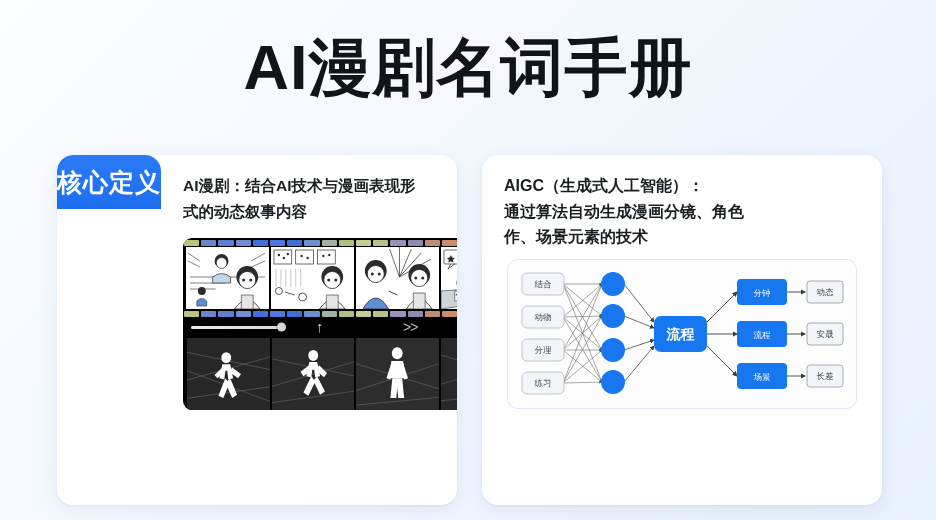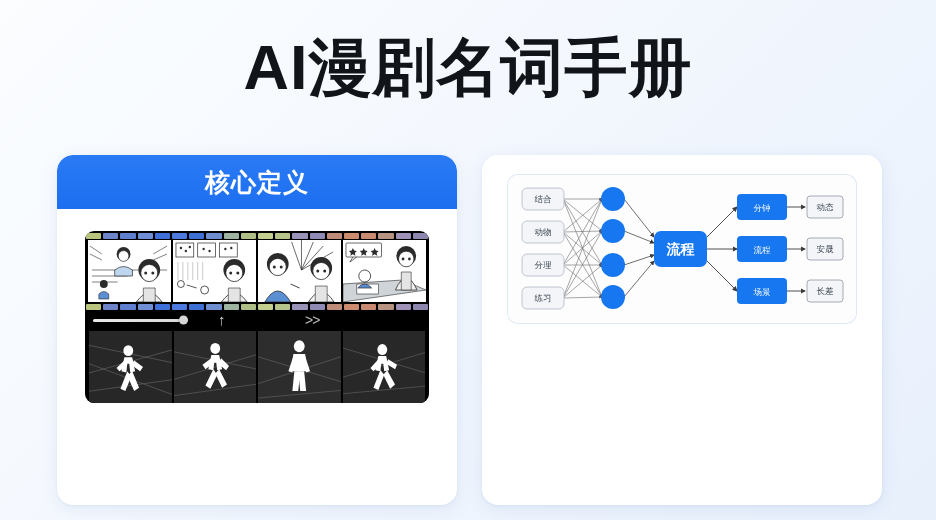--- a/index.html
+++ b/index.html
@@ -47,21 +47,21 @@
     gap: 25px;
   }
   .card {
     position: relative;
     width: 400px;
     background: #ffffff;
     border-radius: 16px;
     box-shadow: 0 4px 18px rgba(70,110,180,0.10), 0 1px 3px rgba(70,110,180,0.08);
     overflow: hidden;
     display: flex;
-    flex-direction: column;
+    flex-direction: row;
   }
   .card-header {
     height: 54px;
     background: linear-gradient(180deg, #2a7af5 0%, #1d6ff0 100%);
     border-radius: 16px 16px 0 0;
     display: flex;
     align-items: center;
     justify-content: center;
     color: #ffffff;
     font-size: 25px;
@@ -201,20 +201,22 @@
 
 <div class="page">
 
   <div class="title">AI漫剧名词手册</div>
 
   <div class="cards">
 
     <div class="card">
       <div class="card-header">核心定义</div>
       <div class="card-body">
+        <p class="card-text">AI漫剧：结合AI技术与漫画表现形
+式的动态叙事内容</p>
 
         <div class="media-film">
 
           <div class="perf-row">
             <span class="perf" style="background:#b9c57f"></span>
             <span class="perf" style="background:#6d85c8"></span>
             <span class="perf" style="background:#5f7fd0"></span>
             <span class="perf" style="background:#6f8ed6"></span>
             <span class="perf" style="background:#3f6fd8"></span>
             <span class="perf" style="background:#4b79dd"></span>
@@ -460,20 +462,23 @@
                 </g>
               </svg>
             </div>
           </div>
         </div>
       </div>
     </div>
 
     <div class="card">
       <div class="card-body">
+        <p class="card-text right">AIGC（生成式人工智能）：
+通过算法自动生成漫画分镜、角色
+作、场景元素的技术</p>
 
         <div class="media-diagram">
           <svg viewBox="0 0 348 148" preserveAspectRatio="none">
             <defs>
               <marker id="ah" markerWidth="6" markerHeight="6" refX="5" refY="3" orient="auto">
                 <path d="M0,0 L6,3 L0,6 z" fill="#3b3b3b"></path>
               </marker>
               <marker id="ahl" markerWidth="5" markerHeight="5" refX="4.5" refY="2.5" orient="auto">
                 <path d="M0,0 L5,2.5 L0,5 z" fill="#555"></path>
               </marker>

